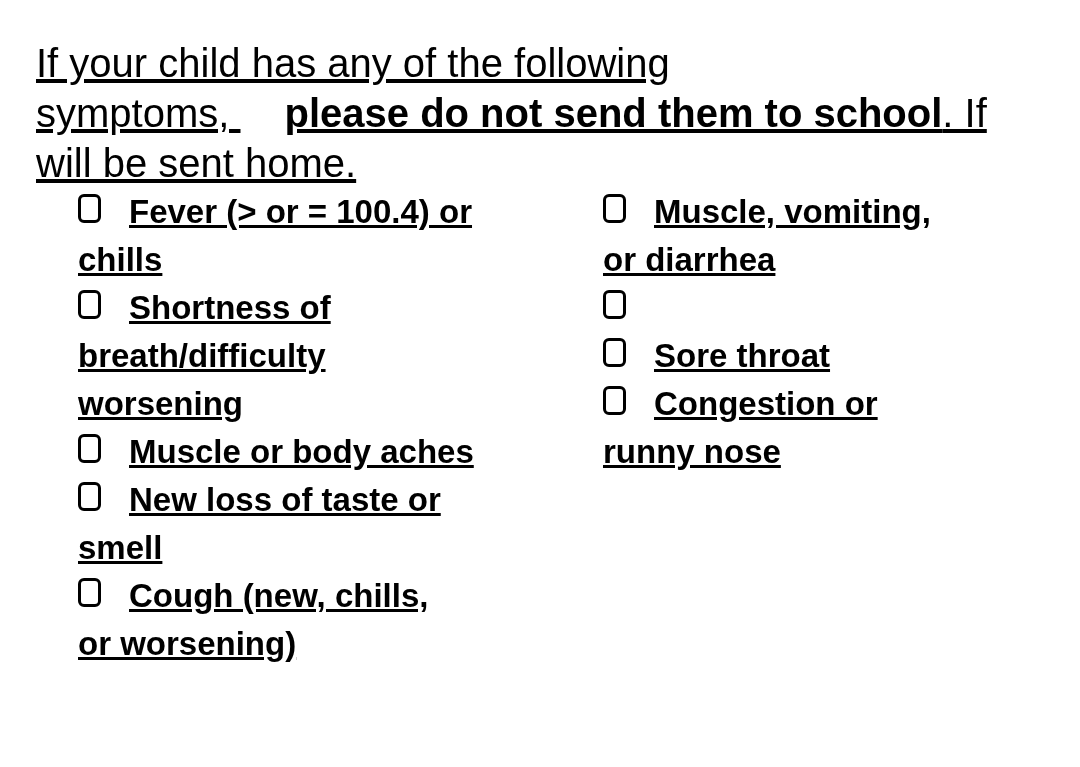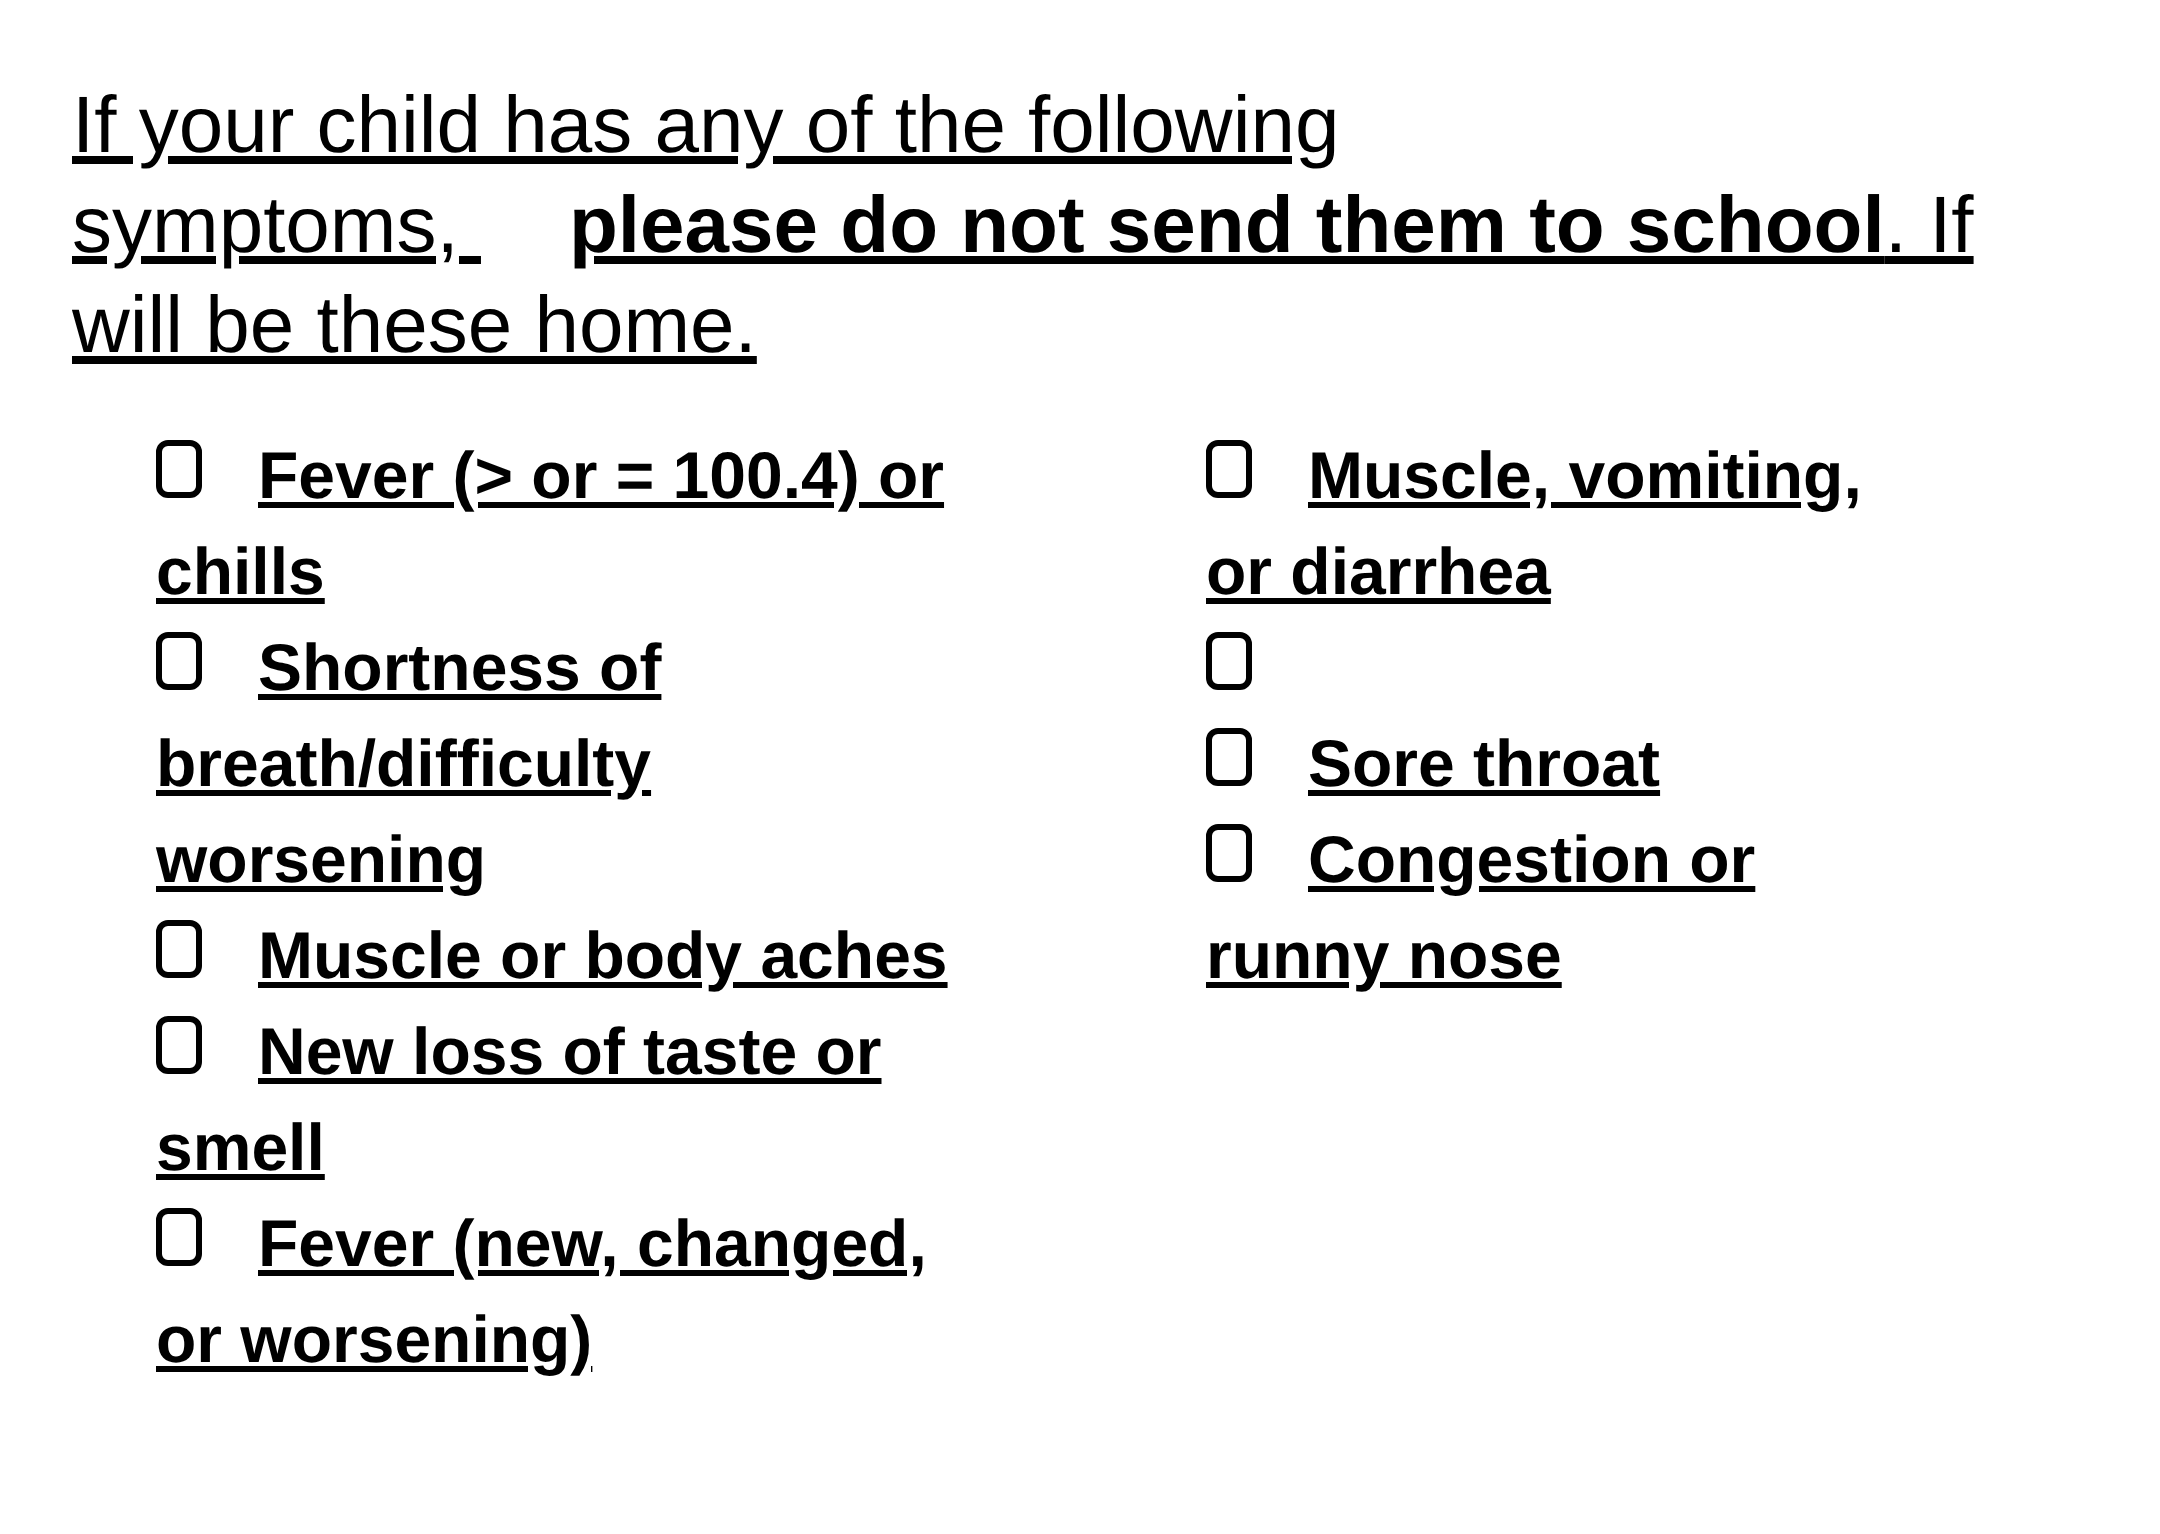--- a/index.html
+++ b/index.html
@@ -12,21 +12,21 @@
     overflow: hidden;
   }
   .page { padding: 38px 28px 0 36px; text-decoration: underline; }
 
   
   .intro { font-size: 40px; line-height: 50px; font-weight: 400; }
   .intro-line { white-space: nowrap; }
   .intro-bold { font-weight: 700; margin-left: 44px; }
 
   
-  .columns { display: flex; margin-left: 42px; margin-top: 26px; }
+  .columns { display: flex; margin-left: 42px; }
   .col { font-weight: 700; font-size: 33px; line-height: 48px; }
   .col-left { width: 470px; }
   .col-right { width: 410px; margin-left: 55px; }
 
   .item-line { white-space: nowrap; }
 
   
   .checkbox {
     display: inline-block;
     width: 17px;
@@ -43,21 +43,21 @@
 <div class="page">
 
   <div class="intro">
     <div class="intro-line">
       <span>If your child has any of the following</span>
     </div>
     <div class="intro-line">
       <span>symptoms, </span><span class="intro-bold">please do not send them to school</span><span>. If</span>
     </div>
     <div class="intro-line">
-      <span>will be these home.</span>
+      <span>will be sent home.</span>
     </div>
   </div>
 
   <div class="columns">
 
     <div class="col col-left">
 
       <div>
         <div class="item-line"><span class="checkbox"></span><span>Fever (&gt; or = 100.4) or</span></div>
         <div class="item-line">chills</div>
@@ -72,21 +72,21 @@
       <div>
         <div class="item-line"><span class="checkbox"></span><span>Muscle or body aches</span></div>
       </div>
 
       <div>
         <div class="item-line"><span class="checkbox"></span><span>New loss of taste or</span></div>
         <div class="item-line">smell</div>
       </div>
 
       <div>
-        <div class="item-line"><span class="checkbox"></span><span>Fever (new, changed,</span></div>
+        <div class="item-line"><span class="checkbox"></span><span>Cough (new, chills,</span></div>
         <div class="item-line">or worsening)</div>
       </div>
 
     </div>
 
     <div class="col col-right">
 
       <div>
         <div class="item-line"><span class="checkbox"></span><span>Muscle, vomiting,</span></div>
         <div class="item-line">or diarrhea</div>

